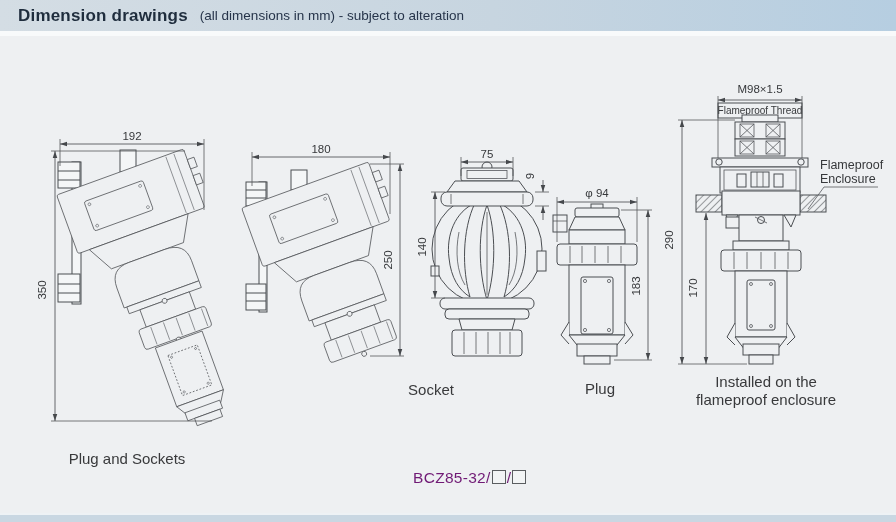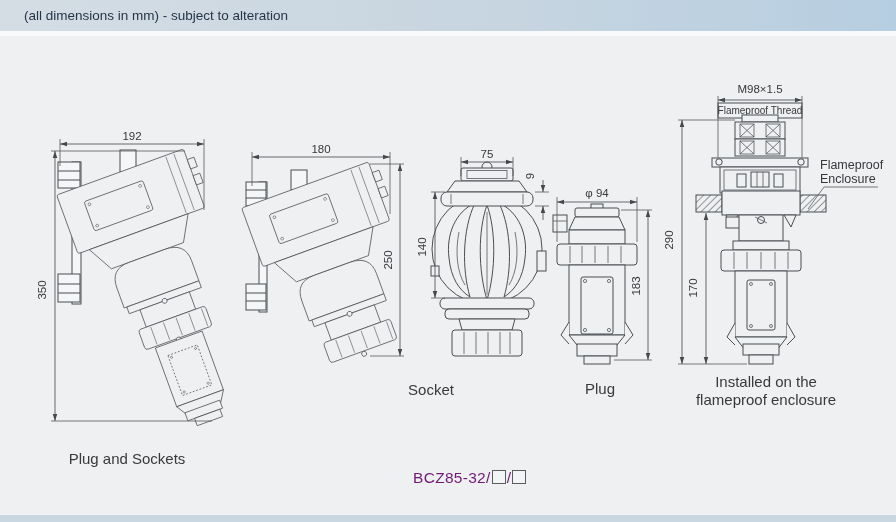--- a/index.html
+++ b/index.html
@@ -8,21 +8,21 @@
     background:#eef0f2;
     font-family:"Liberation Sans",sans-serif;
   }
   .header{
     position:absolute;top:0;left:0;width:896px;height:31px;
     background:linear-gradient(90deg,#d4dde4 0%,#c7d5e0 55%,#b6cee1 100%);
     display:flex;align-items:center;padding-left:18px;box-sizing:border-box;
     white-space:nowrap;
   }
   .header .title{font-size:17px;font-weight:bold;color:#1f2d3d;letter-spacing:.2px;}
-  .header .subtitle{font-size:13.5px;color:#26344a;margin-left:6px;}
+  .header .subtitle{font-size:13.5px;color:#26344a;margin-left:12px;}
   .header-gap{
     position:absolute;top:31px;left:0;width:896px;height:5px;background:#f8fafb;
   }
   .footer-band{
     position:absolute;left:0;bottom:0;width:896px;height:7px;
     background:#c9d7e2;border-top:2px solid #eef2f5;box-sizing:content-box;
   }
   .model{
     position:absolute;left:413px;top:469px;font-size:15.5px;color:#701a75;
     letter-spacing:.3px;
@@ -39,20 +39,21 @@
   .thin{stroke:#55585c;stroke-width:.8;fill:none;}
   .dim{stroke:#55585c;stroke-width:.9;fill:none;}
   .dimtext{font-size:11.5px;}
   .caption{font-size:15px;fill:#38393b;}
   .small{font-size:10px;}
 </style>
 </head>
 <body>
 
 <div class="header">
+  <span class="title">Dimension drawings</span>
   <span class="subtitle">(all dimensions in mm) - subject to alteration</span>
 </div>
 <div class="header-gap"></div>
 
 <svg width="896" height="522" viewBox="0 0 896 522">
   <defs>
     <marker id="arr" viewBox="0 0 10 10" refX="10" refY="5" markerWidth="8" markerHeight="8" orient="auto-start-reverse">
       <path d="M0,1.8 L10,5 L0,8.2 Z" fill="#45484c"></path>
     </marker>
     <pattern id="hatch" patternUnits="userSpaceOnUse" width="5" height="5" patternTransform="rotate(45)">

